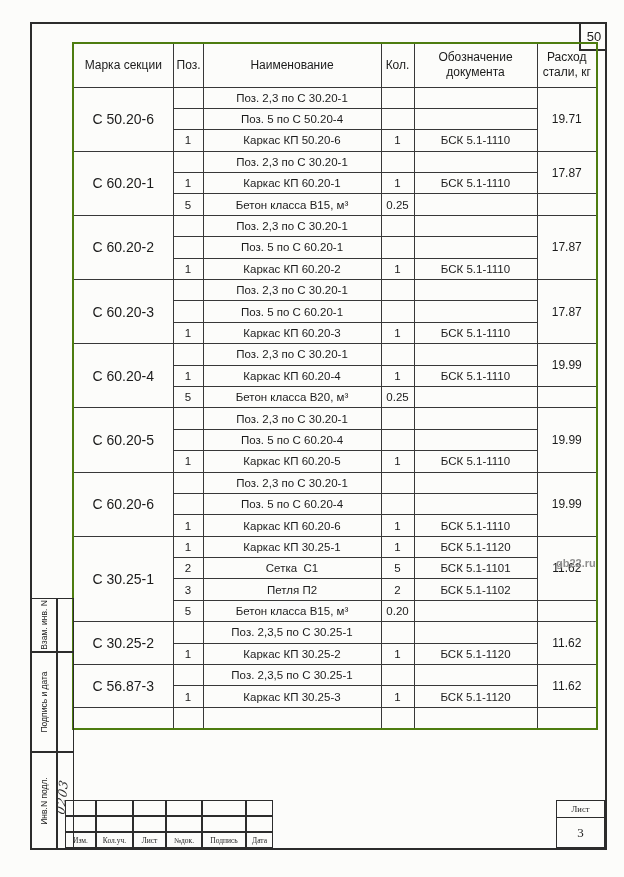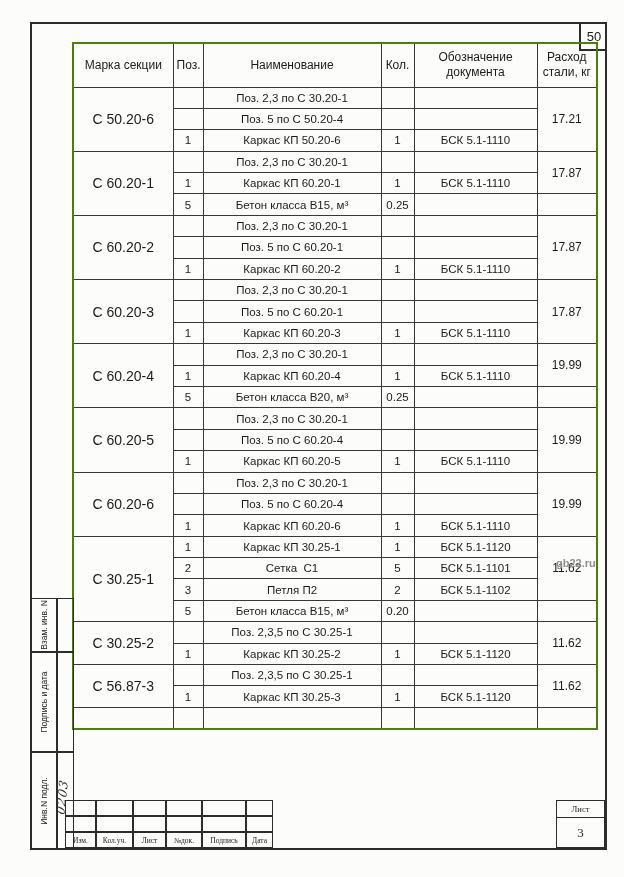--- a/index.html
+++ b/index.html
@@ -124,21 +124,21 @@
 стали, кг</th>
       </tr>
     </thead>
     <tbody>
         <tr>
           <td class="marka-cell" rowspan="3">С 50.20-6</td>
           <td class="col-poz"></td>
           <td class="col-name">Поз. 2,3 по С 30.20-1</td>
           <td class="col-kol"></td>
           <td class="col-doc"></td>
-          <td class="rashod-cell" rowspan="3">17.21</td>
+          <td class="rashod-cell" rowspan="3">19.71</td>
         </tr>
         <tr>
           <td class="col-poz"></td>
           <td class="col-name">Поз. 5 по С 50.20-4</td>
           <td class="col-kol"></td>
           <td class="col-doc"></td>
         </tr>
         <tr>
           <td class="col-poz">1</td>
           <td class="col-name">Каркас КП 50.20-6</td>

